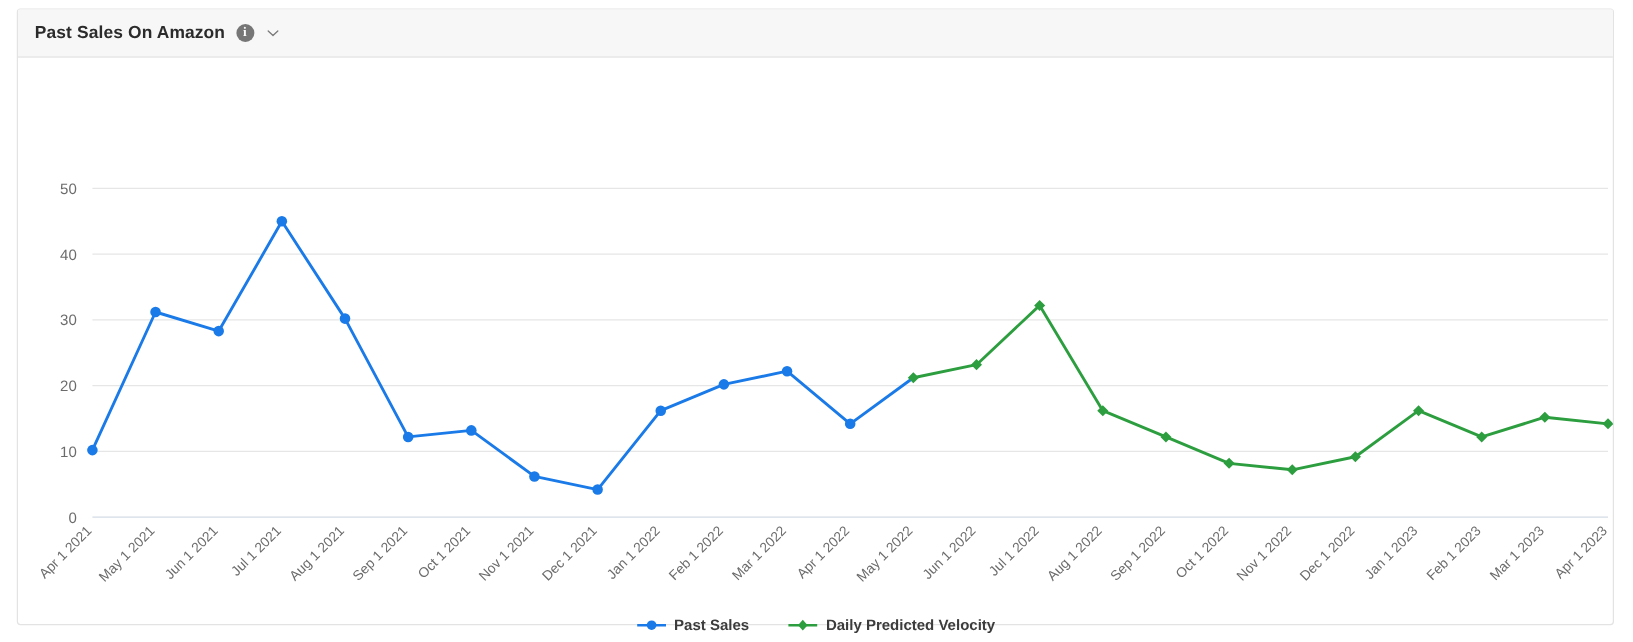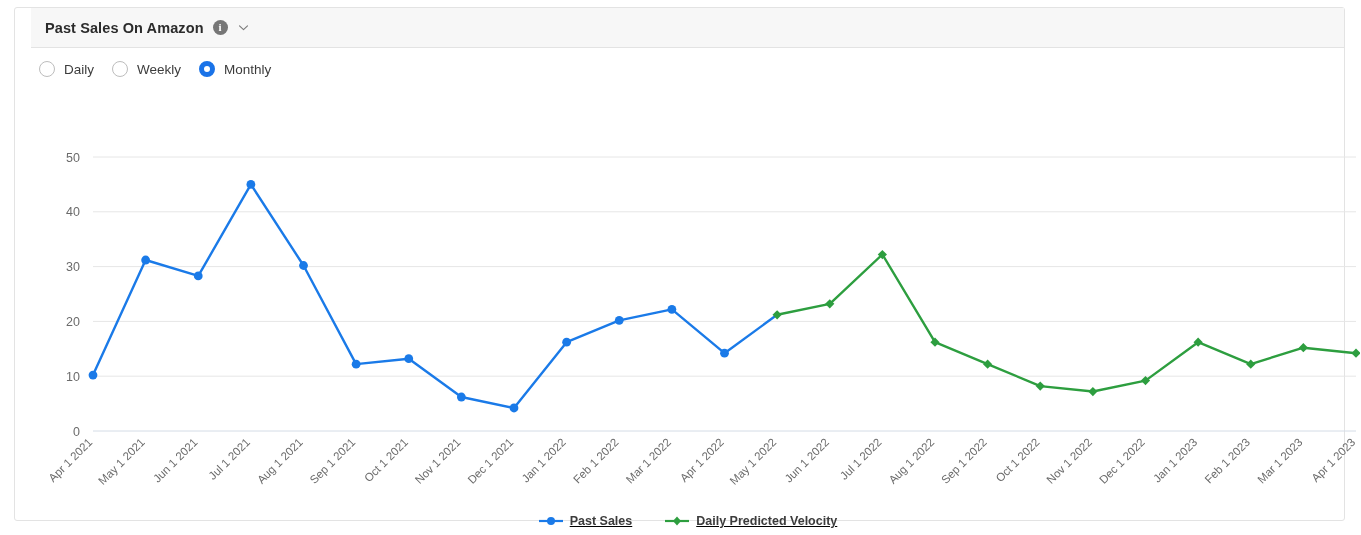--- a/index.html
+++ b/index.html
@@ -17,21 +17,20 @@
   .card {
     position: absolute;
     left: 14px;
     top: 7px;
     width: 1331px;
     height: 514px;
     background: #ffffff;
     border: 1px solid #e3e3e3;
     border-radius: 3px;
     box-sizing: border-box;
-    padding-left: 16px;
   }
 
   .card-header {
     height: 40px;
     background: #f7f7f7;
     border-bottom: 1px solid #e3e3e3;
     display: flex;
     align-items: center;
     padding-left: 14px;
     box-sizing: border-box;
@@ -117,21 +116,20 @@
   }
 
   .legend {
     position: absolute;
     left: 0;
     right: 0;
     top: 466px;
     display: flex;
     justify-content: center;
     align-items: center;
-    text-decoration: underline;
   }
   .legend-item {
     display: flex;
     align-items: center;
     margin: 0 16px;
     cursor: pointer;
   }
   .legend-text {
     font-size: 12.5px;
     font-weight: bold;
@@ -149,34 +147,20 @@
     <span class="info-icon">i</span>
     <span class="chevron-icon">
       <svg width="13" height="13" viewBox="0 0 13 13" aria-hidden="true">
         <path d="M2.5 4.8 L6.5 8.6 L10.5 4.8" fill="none" stroke="#7a7a7a" stroke-width="1.1" stroke-linecap="round" stroke-linejoin="round"></path>
       </svg>
     </span>
   </div>
 
   <div class="card-body">
 
-    <div class="radio-row">
-      <div class="radio-item">
-        <span class="radio-circle"></span>
-        <span class="radio-label">Daily</span>
-      </div>
-      <div class="radio-item">
-        <span class="radio-circle"></span>
-        <span class="radio-label">Weekly</span>
-      </div>
-      <div class="radio-item">
-        <span class="radio-circle checked"></span>
-        <span class="radio-label">Monthly</span>
-      </div>
-    </div>
 
     <div class="plot-wrap">
       <svg class="chart-svg" id="chart-svg" width="1329" height="460">
           <line x1="62" y1="383" x2="1325" y2="383" stroke="#d4dce6" stroke-width="1"></line>
           <text x="49" y="387.5" text-anchor="end" font-size="12.5" fill="#6b6b6b" font-family="&quot;Liberation Sans&quot;, sans-serif">0</text>
           <line x1="62" y1="328.2" x2="1325" y2="328.2" stroke="#e6e6e6" stroke-width="1"></line>
           <text x="49" y="332.7" text-anchor="end" font-size="12.5" fill="#6b6b6b" font-family="&quot;Liberation Sans&quot;, sans-serif">10</text>
           <line x1="62" y1="273.4" x2="1325" y2="273.4" stroke="#e6e6e6" stroke-width="1"></line>
           <text x="49" y="277.9" text-anchor="end" font-size="12.5" fill="#6b6b6b" font-family="&quot;Liberation Sans&quot;, sans-serif">20</text>
           <line x1="62" y1="218.6" x2="1325" y2="218.6" stroke="#e6e6e6" stroke-width="1"></line>

